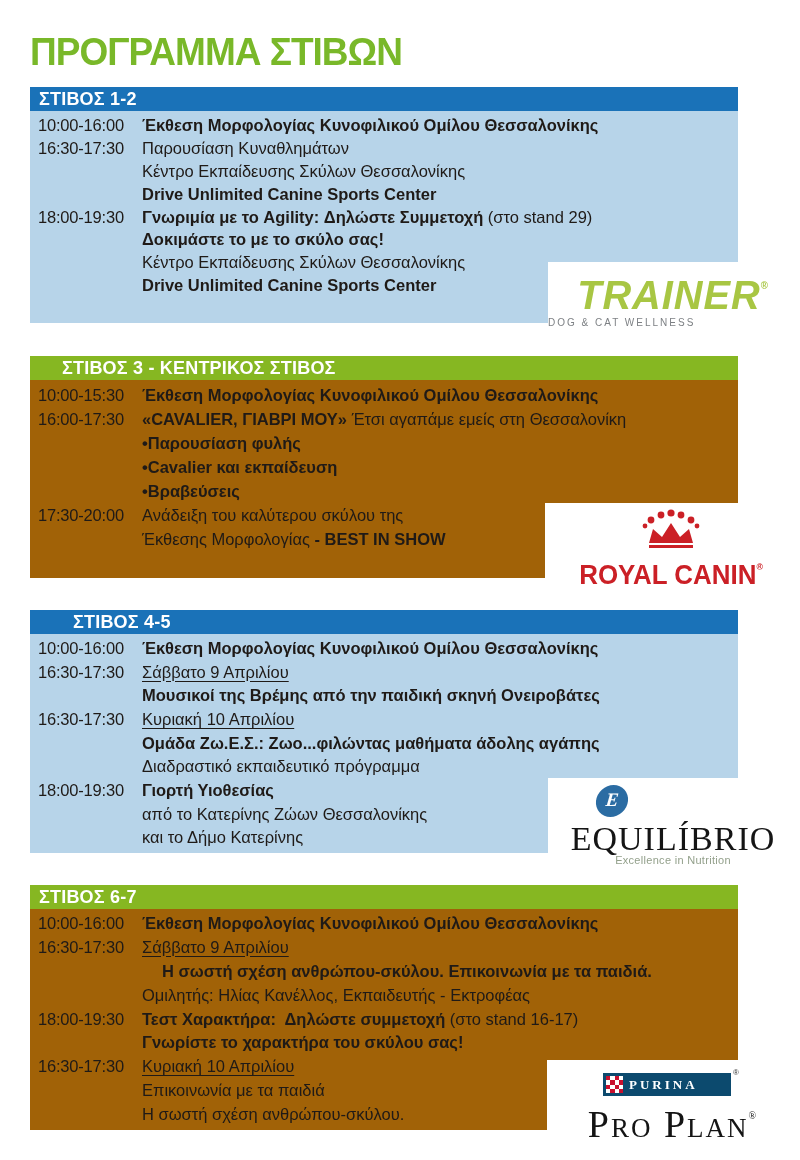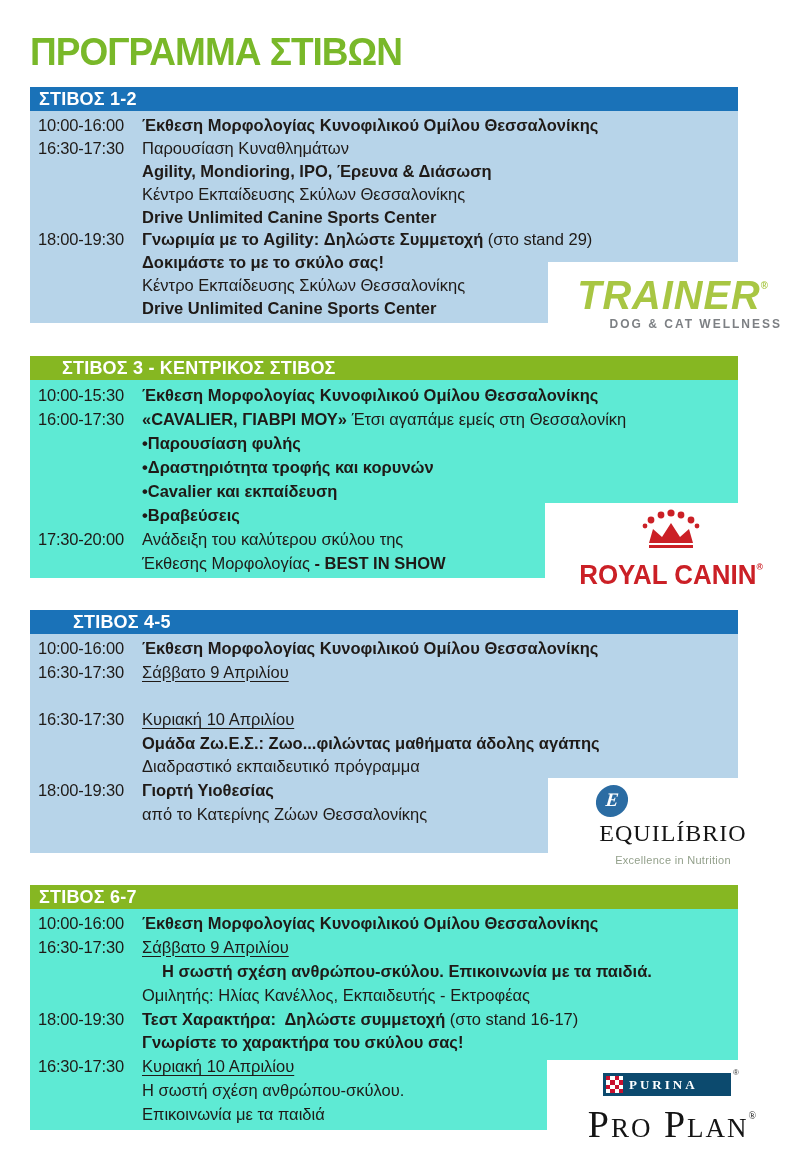--- a/index.html
+++ b/index.html
@@ -7,48 +7,48 @@
         font-family:"Liberation Sans",sans-serif;color:#1f1a17;}
   .page-title{position:absolute;left:30px;top:30px;margin:0;font-size:37px;font-weight:700;
         letter-spacing:-1px;color:#79b829;transform:scaleY(1.06);transform-origin:top left;}
   .sec-header{position:absolute;left:30px;width:708px;height:24px;line-height:24px;
         color:#ffffff;font-size:18px;font-weight:700;padding-left:9px;box-sizing:border-box;
         letter-spacing:.2px;}
   .sec-header.blue{background:#1a72b8;}
   .sec-header.green{background:#86b722;}
   .sec-body{position:absolute;left:30px;width:708px;box-sizing:border-box;padding-top:3px;}
   .sec-body.blue{background:#b7d4e9;}
-  .sec-body.green{background:#5eead4;}
+  .sec-body.green{background:#a16207;}
   .row{display:flex;white-space:pre;font-size:16.5px;}
   .time{flex:0 0 104px;margin-left:8px;letter-spacing:-0.2px;}
   .evt{flex:1 1 auto;overflow:visible;}
   .seg.b{font-weight:700;}
   .seg.u{text-decoration:underline;text-underline-offset:3px;}
   .logo-box{position:absolute;background:#ffffff;z-index:5;}
   
   .trainer{left:548px;top:262px;width:250px;height:72px;text-align:center;}
   .trainer-name{font-size:41px;font-weight:700;font-style:italic;color:#a8c643;
         letter-spacing:1px;line-height:44px;margin-top:2px;transform:scaleX(.97);
         transform-origin:center;}
   .trainer-name sup{font-size:10px;font-style:normal;vertical-align:20px;}
-  .trainer-tag{font-size:12px;color:#7d8084;letter-spacing:2px;text-align:right;
-        padding-right:16px;font-weight:700;}
+  .trainer-tag{font-size:10px;color:#7d8084;letter-spacing:2px;text-align:left;
+        padding-right:16px;font-weight:400;}
   
   .royal{left:545px;top:503px;width:252px;height:92px;text-align:center;}
   .royal-name{font-size:27px;font-weight:800;color:#cb2026;letter-spacing:0;
         line-height:28px;transform:scaleX(.96);transform-origin:center;}
   .royal-name sup{font-size:9px;vertical-align:14px;}
   
   .equil{left:548px;top:778px;width:250px;height:102px;}
   .equil-icon{position:absolute;left:48px;top:7px;width:32px;height:32px;border-radius:50%;
         background:#2b6ca3;color:#fff;text-align:center;line-height:30px;
         font-family:"Liberation Serif",serif;font-style:italic;font-weight:700;font-size:19px;
         transform:skew(-6deg);}
   .equil-name{position:absolute;left:0;top:42px;width:100%;text-align:center;
-        font-family:"Liberation Serif",serif;font-size:24px;letter-spacing:1px;color:#151515;}
+        font-family:"Liberation Serif",serif;font-size:34px;letter-spacing:1px;color:#151515;}
   .equil-tag{position:absolute;left:0;top:76px;width:100%;text-align:center;
         font-size:11px;color:#93a08b;letter-spacing:.3px;}
   
   .purina{left:547px;top:1060px;width:250px;height:96px;}
   .purina-bar{position:absolute;left:56px;top:13px;width:128px;height:23px;background:#0c4a6e;
         display:flex;align-items:center;}
   .checker{width:17px;height:17px;margin-left:3px;display:grid;
         grid-template-columns:repeat(4,1fr);grid-template-rows:repeat(4,1fr);}
   .checker i{display:block;}
   .checker i.r{background:#c8102e;} .checker i.w{background:#ffffff;}
@@ -65,62 +65,60 @@
 
 <div class="page">
 
   <h1 class="page-title">ΠΡΟΓΡΑΜΜΑ ΣΤΙΒΩΝ</h1>
 
   <main id="sections">
       <div class="sec-header blue" style="top: 87px;">ΣΤΙΒΟΣ 1-2</div>
       <div class="sec-body blue" style="top: 111px; height: 212px;">
         <div class="row" style="height: 22.8889px; line-height: 22.8889px;"><span class="time">10:00-16:00</span><span class="evt"><span class="seg b">Έκθεση Μορφολογίας Κυνοφιλικού Ομίλου Θεσσαλονίκης</span></span></div>
         <div class="row" style="height: 22.8889px; line-height: 22.8889px;"><span class="time">16:30-17:30</span><span class="evt"><span class="seg">Παρουσίαση Κυναθλημάτων</span></span></div>
-        <div class="row" style="height: 22.8889px; line-height: 22.8889px;"><span class="time"></span><span class="evt"><span class="seg b">Agility, Mondioring, IPO, Έρευνα &amp; Διάσωση</span></span></div>
         <div class="row" style="height: 22.8889px; line-height: 22.8889px;"><span class="time"></span><span class="evt"><span class="seg">Κέντρο Εκπαίδευσης Σκύλων Θεσσαλονίκης</span></span></div>
         <div class="row" style="height: 22.8889px; line-height: 22.8889px;"><span class="time"></span><span class="evt"><span class="seg b">Drive Unlimited Canine Sports Center</span></span></div>
         <div class="row" style="height: 22.8889px; line-height: 22.8889px;"><span class="time">18:00-19:30</span><span class="evt"><span class="seg b">Γνωριμία με το Agility: Δηλώστε Συμμετοχή </span><span class="seg">(στο stand 29)</span></span></div>
         <div class="row" style="height: 22.8889px; line-height: 22.8889px;"><span class="time"></span><span class="evt"><span class="seg b">Δοκιμάστε το με το σκύλο σας!</span></span></div>
         <div class="row" style="height: 22.8889px; line-height: 22.8889px;"><span class="time"></span><span class="evt"><span class="seg">Κέντρο Εκπαίδευσης Σκύλων Θεσσαλονίκης</span></span></div>
         <div class="row" style="height: 22.8889px; line-height: 22.8889px;"><span class="time"></span><span class="evt"><span class="seg b">Drive Unlimited Canine Sports Center</span></span></div>
       </div>
       <div class="sec-header green" style="top: 356px; padding-left: 32px;">ΣΤΙΒΟΣ 3 - ΚΕΝΤΡΙΚΟΣ ΣΤΙΒΟΣ</div>
       <div class="sec-body green" style="top: 380px; height: 198px;">
         <div class="row" style="height: 24px; line-height: 24px;"><span class="time">10:00-15:30</span><span class="evt"><span class="seg b">Έκθεση Μορφολογίας Κυνοφιλικού Ομίλου Θεσσαλονίκης</span></span></div>
         <div class="row" style="height: 24px; line-height: 24px;"><span class="time">16:00-17:30</span><span class="evt"><span class="seg b">«CAVALIER, ΓΙΑΒΡΙ ΜΟΥ»</span><span class="seg"> Έτσι αγαπάμε εμείς στη Θεσσαλονίκη</span></span></div>
         <div class="row" style="height: 24px; line-height: 24px;"><span class="time"></span><span class="evt"><span class="seg b">•Παρουσίαση φυλής</span></span></div>
-        <div class="row" style="height: 24px; line-height: 24px;"><span class="time"></span><span class="evt"><span class="seg b">•Δραστηριότητα τροφής και κορυνών</span></span></div>
         <div class="row" style="height: 24px; line-height: 24px;"><span class="time"></span><span class="evt"><span class="seg b">•Cavalier και εκπαίδευση</span></span></div>
         <div class="row" style="height: 24px; line-height: 24px;"><span class="time"></span><span class="evt"><span class="seg b">•Βραβεύσεις</span></span></div>
         <div class="row" style="height: 24px; line-height: 24px;"><span class="time">17:30-20:00</span><span class="evt"><span class="seg">Ανάδειξη του καλύτερου σκύλου της</span></span></div>
         <div class="row" style="height: 24px; line-height: 24px;"><span class="time"></span><span class="evt"><span class="seg">Έκθεσης Μορφολογίας </span><span class="seg b">- BEST IN SHOW</span></span></div>
       </div>
       <div class="sec-header blue" style="top: 610px; padding-left: 43px;">ΣΤΙΒΟΣ 4-5</div>
       <div class="sec-body blue" style="top: 634px; height: 219px;">
         <div class="row" style="height: 23.6667px; line-height: 23.6667px;"><span class="time">10:00-16:00</span><span class="evt"><span class="seg b">Έκθεση Μορφολογίας Κυνοφιλικού Ομίλου Θεσσαλονίκης</span></span></div>
         <div class="row" style="height: 23.6667px; line-height: 23.6667px;"><span class="time">16:30-17:30</span><span class="evt"><span class="seg u">Σάββατο 9 Απριλίου</span></span></div>
-        <div class="row" style="height: 23.6667px; line-height: 23.6667px;"><span class="time"></span></div>
+        <div class="row" style="height: 23.6667px; line-height: 23.6667px;"><span class="time"></span><span class="evt"><span class="seg b">Μουσικοί της Βρέμης από την παιδική σκηνή Ονειροβάτες</span></span></div>
         <div class="row" style="height: 23.6667px; line-height: 23.6667px;"><span class="time">16:30-17:30</span><span class="evt"><span class="seg u">Κυριακή 10 Απριλίου</span></span></div>
         <div class="row" style="height: 23.6667px; line-height: 23.6667px;"><span class="time"></span><span class="evt"><span class="seg b">Ομάδα Ζω.Ε.Σ.: Ζωο...φιλώντας μαθήματα άδολης αγάπης</span></span></div>
         <div class="row" style="height: 23.6667px; line-height: 23.6667px;"><span class="time"></span><span class="evt"><span class="seg">Διαδραστικό εκπαιδευτικό πρόγραμμα</span></span></div>
         <div class="row" style="height: 23.6667px; line-height: 23.6667px;"><span class="time">18:00-19:30</span><span class="evt"><span class="seg b">Γιορτή Υιοθεσίας</span></span></div>
         <div class="row" style="height: 23.6667px; line-height: 23.6667px;"><span class="time"></span><span class="evt"><span class="seg">από το Κατερίνης Ζώων Θεσσαλονίκης</span></span></div>
-        <div class="row" style="height: 23.6667px; line-height: 23.6667px;"><span class="time"></span></div>
+        <div class="row" style="height: 23.6667px; line-height: 23.6667px;"><span class="time"></span><span class="evt"><span class="seg">και το Δήμο Κατερίνης</span></span></div>
       </div>
       <div class="sec-header green" style="top: 885px;">ΣΤΙΒΟΣ 6-7</div>
       <div class="sec-body green" style="top: 909px; height: 221px;">
         <div class="row" style="height: 23.8889px; line-height: 23.8889px;"><span class="time">10:00-16:00</span><span class="evt"><span class="seg b">Έκθεση Μορφολογίας Κυνοφιλικού Ομίλου Θεσσαλονίκης</span></span></div>
         <div class="row" style="height: 23.8889px; line-height: 23.8889px;"><span class="time">16:30-17:30</span><span class="evt"><span class="seg u">Σάββατο 9 Απριλίου</span></span></div>
         <div class="row" style="height: 23.8889px; line-height: 23.8889px; padding-left: 20px;"><span class="time"></span><span class="evt"><span class="seg b">Η σωστή σχέση ανθρώπου-σκύλου. Επικοινωνία με τα παιδιά.</span></span></div>
         <div class="row" style="height: 23.8889px; line-height: 23.8889px;"><span class="time"></span><span class="evt"><span class="seg">Ομιλητής: Ηλίας Κανέλλος, Εκπαιδευτής - Εκτροφέας</span></span></div>
         <div class="row" style="height: 23.8889px; line-height: 23.8889px;"><span class="time">18:00-19:30</span><span class="evt"><span class="seg b">Τεστ Χαρακτήρα:  Δηλώστε συμμετοχή </span><span class="seg">(στο stand 16-17)</span></span></div>
         <div class="row" style="height: 23.8889px; line-height: 23.8889px; justify-content: flex-end;"><span class="time"></span><span class="evt"><span class="seg b">Γνωρίστε το χαρακτήρα του σκύλου σας!</span></span></div>
         <div class="row" style="height: 23.8889px; line-height: 23.8889px;"><span class="time">16:30-17:30</span><span class="evt"><span class="seg u">Κυριακή 10 Απριλίου</span></span></div>
+        <div class="row" style="height: 23.8889px; line-height: 23.8889px;"><span class="time"></span><span class="evt"><span class="seg">Επικοινωνία με τα παιδιά</span></span></div>
         <div class="row" style="height: 23.8889px; line-height: 23.8889px;"><span class="time"></span><span class="evt"><span class="seg">Η σωστή σχέση ανθρώπου-σκύλου.</span></span></div>
-        <div class="row" style="height: 23.8889px; line-height: 23.8889px;"><span class="time"></span><span class="evt"><span class="seg">Επικοινωνία με τα παιδιά</span></span></div>
       </div>
     </main>
 
   <div class="logo-box trainer">
     <div class="trainer-name"><span>TRAINER</span><sup>®</sup></div>
     <div class="trainer-tag">DOG &amp; CAT WELLNESS</div>
   </div>
 
   <div class="logo-box royal">
     <svg width="66" height="42" viewBox="0 0 66 42" style="margin-top:4px;">

